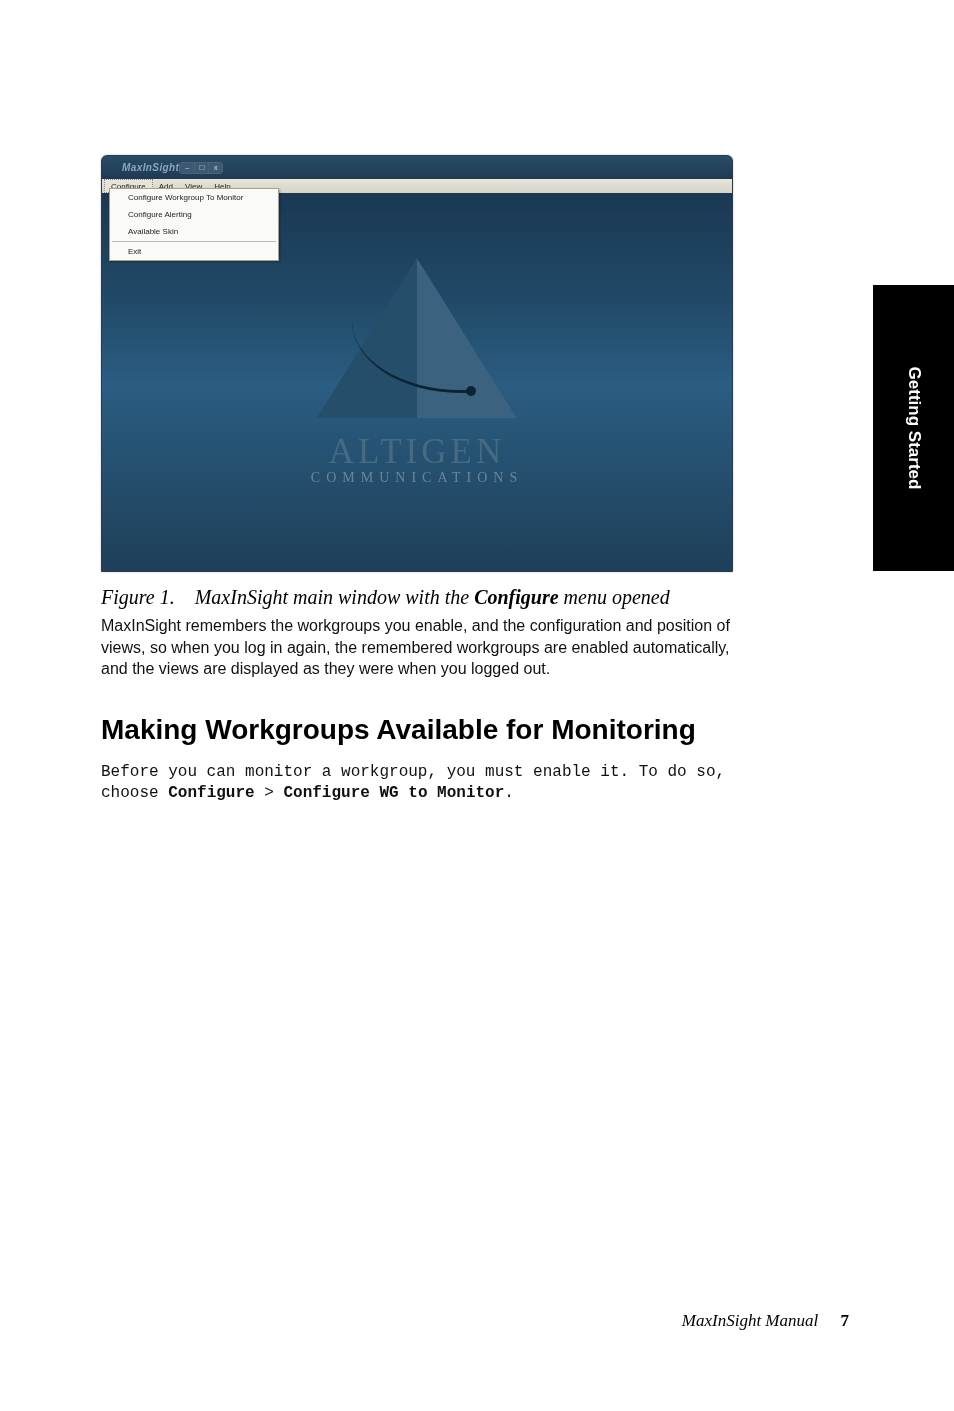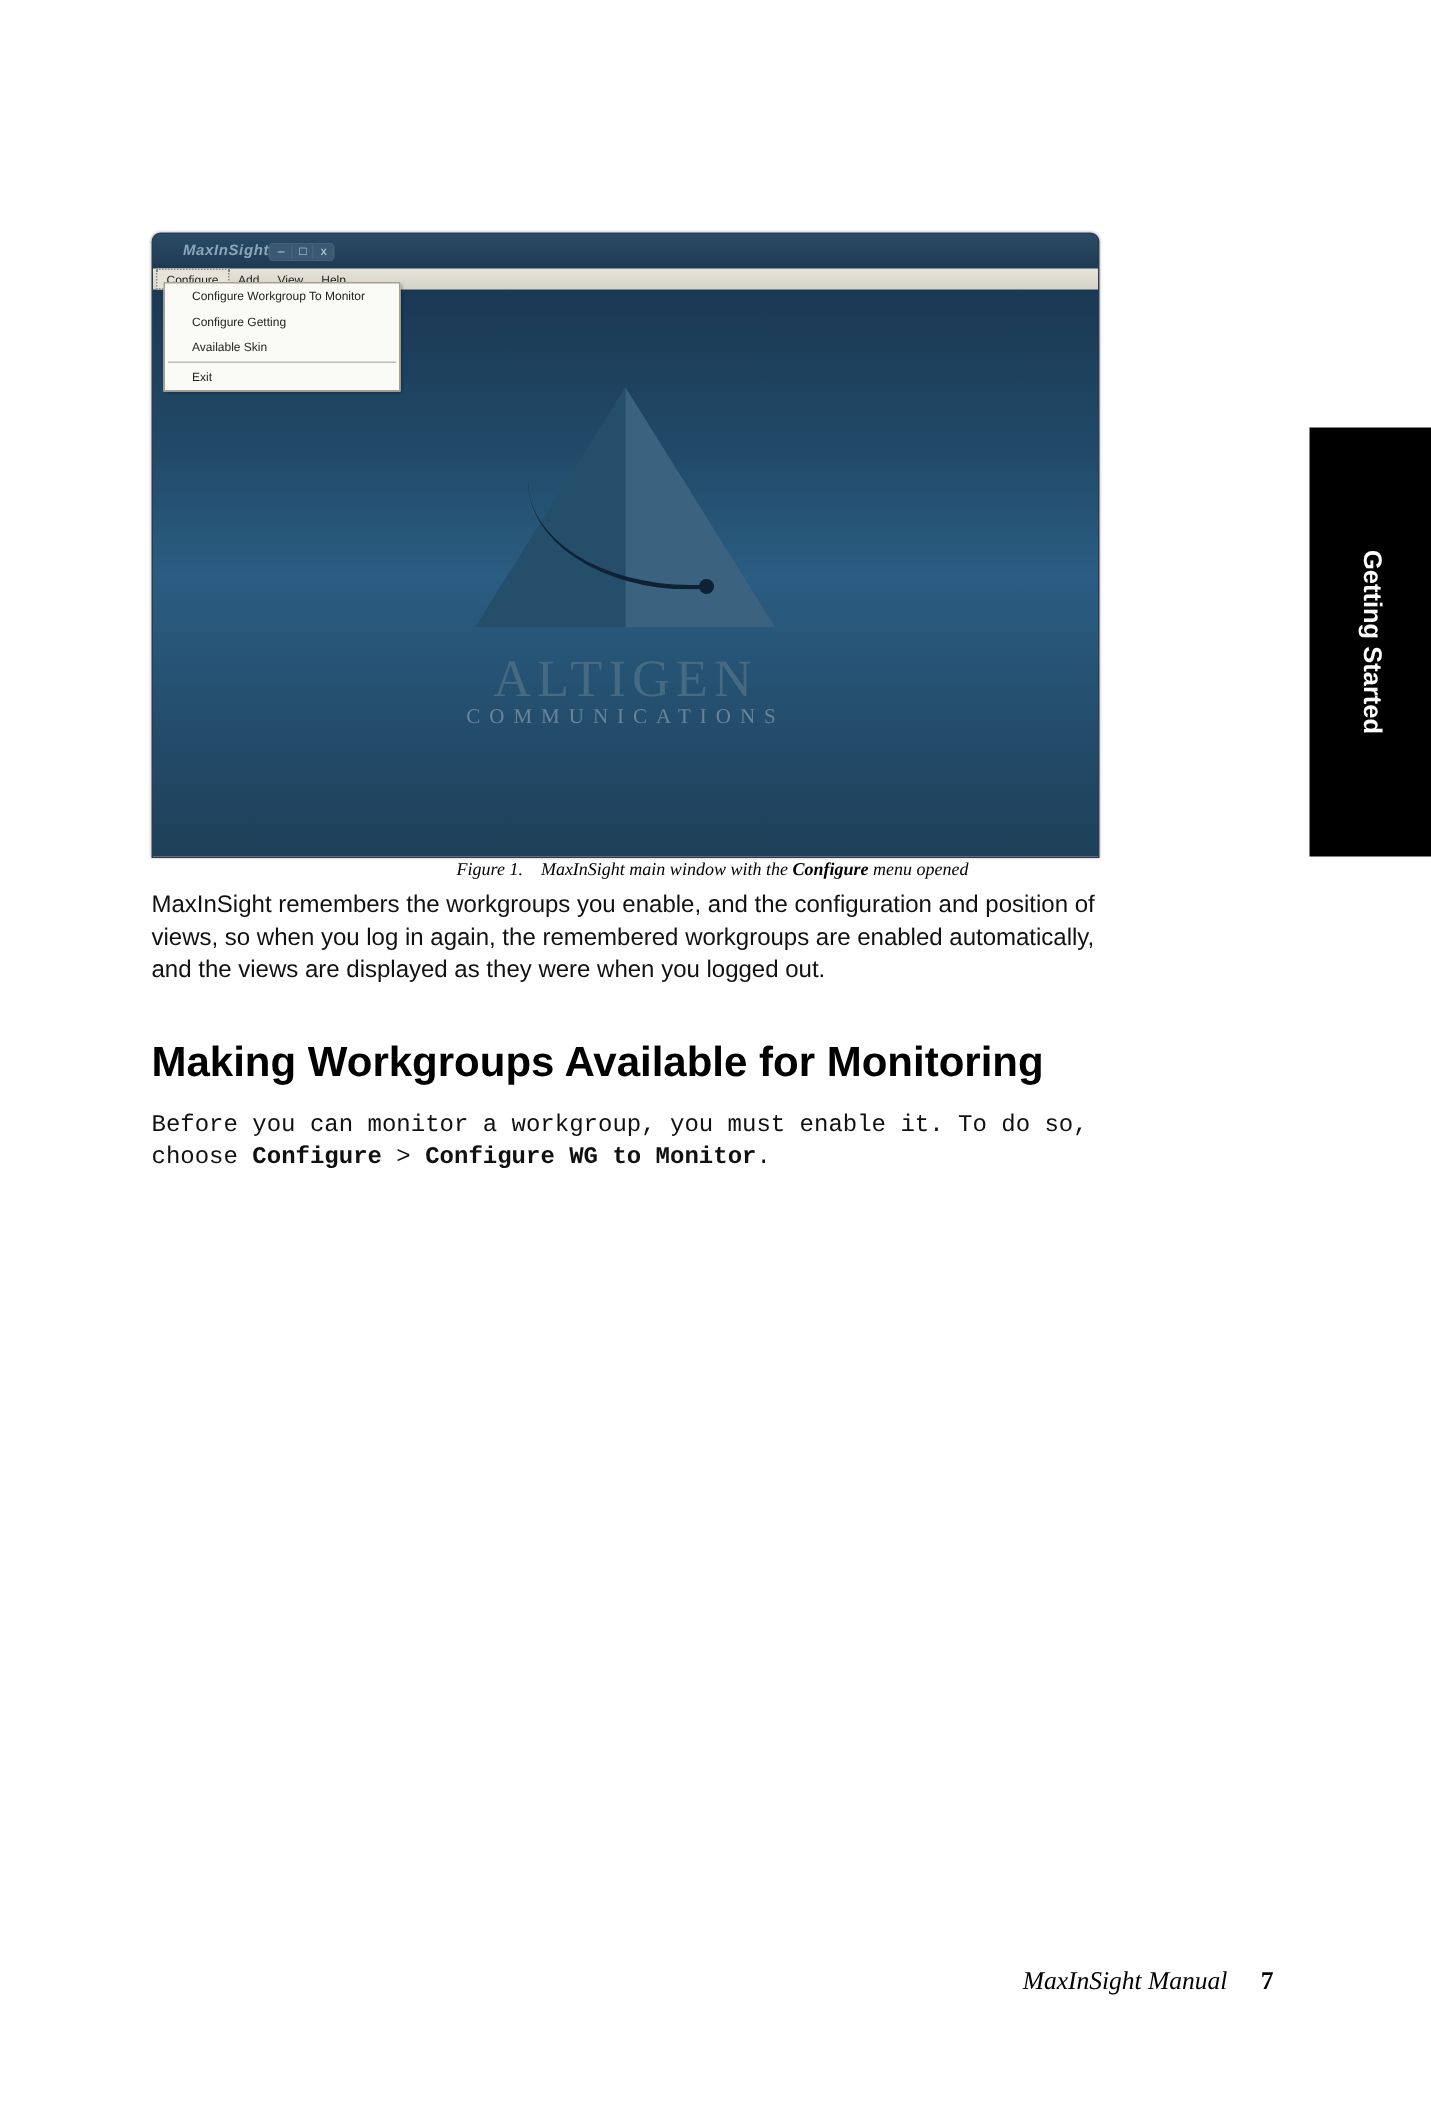--- a/index.html
+++ b/index.html
@@ -80,21 +80,21 @@
   .menubar .menu-item.selected {
     border: 1px dotted #888;
     background: #e6e3d8;
   }
   .dropdown {
     position: absolute;
     top: 32px;
     left: 7px;
     background: #fafaf7;
     border: 1px solid #a89f8d;
-    width: 158px;
+    width: 170px;
     font-size: 8px;
     color: #222;
     box-shadow: 1px 1px 2px rgba(0,0,0,.3);
   }
   .dropdown .dd-item {
     padding: 4px 6px 4px 18px;
   }
   .dropdown .dd-sep {
     height: 1px;
     background: #bbb;
@@ -156,25 +156,25 @@
   }
   .logo-text2 {
     font-family: "Times New Roman", serif;
     font-size: 14px;
     letter-spacing: 6px;
     color: #6a8598;
     margin-top:-2px;
   }
   
   .caption {
+    margin-top: 14px;
     font-family: "Times New Roman", serif;
     font-style: italic;
-    font-size: 12px;
+    font-size: 20px;
     color: #000;
-    text-align: center;
   }
   .caption .figlabel { font-style: italic; }
   .caption b { font-weight: bold; }
   .para {
     margin-top: 6px;
     font-family: Verdana, Geneva, sans-serif;
     font-size: 16px;
     color: #111;
     line-height: 1.35;
     width: 640px;
@@ -255,21 +255,21 @@
         </div>
       <div class="menu-item">
           <span class="ul"><span style="text-decoration:underline">V</span>iew</span>
         </div>
       <div class="menu-item">
           <span class="ul"><span style="text-decoration:underline">H</span>elp</span>
         </div>
     </div>
     <div class="dropdown">
       <div class="dd-item">Configure Workgroup To Monitor</div>
-      <div class="dd-item">Configure Getting</div>
+      <div class="dd-item">Configure Alerting</div>
       <div class="dd-item">Available Skin</div>
       <div class="dd-sep"></div>
       <div class="dd-item">Exit</div>
     </div>
     <div class="app-canvas">
       <div class="logo-wrap">
         <div style="position:relative;display:inline-block;">
           <div class="triangle"></div>
           <div class="swoosh"></div>
         </div>

